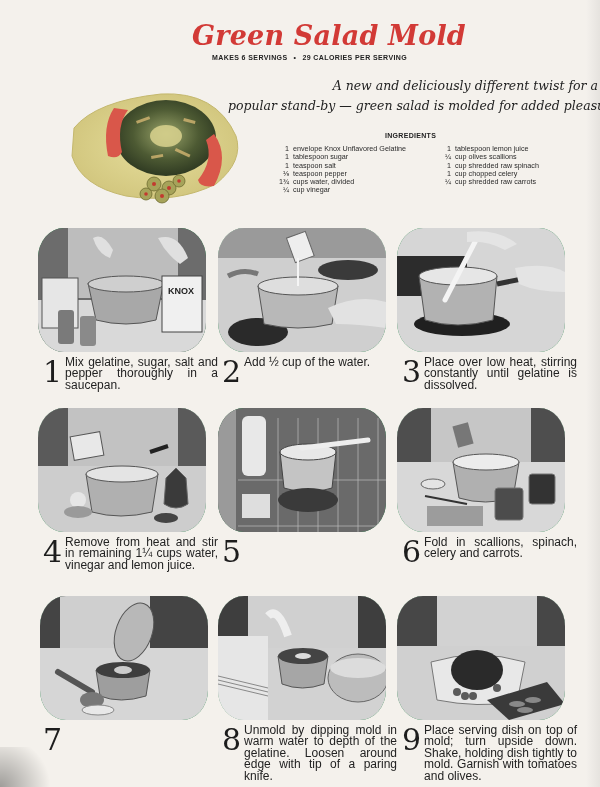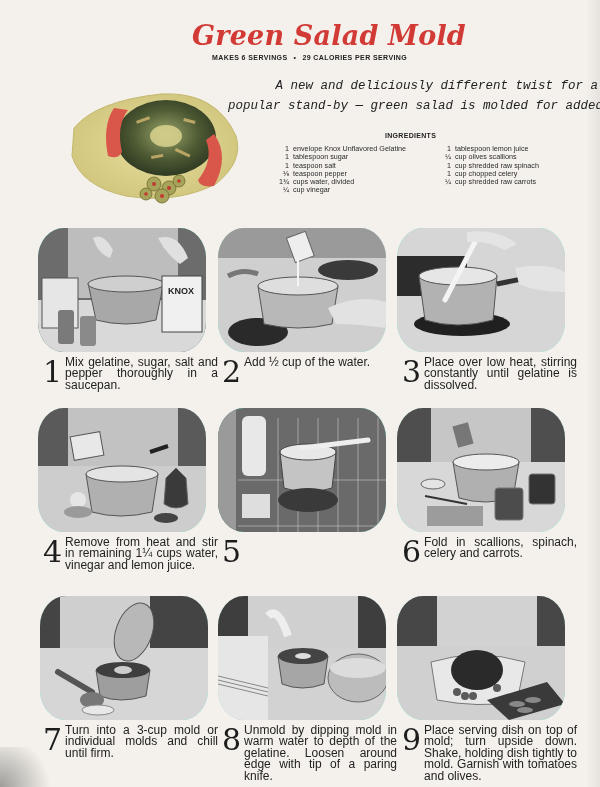--- a/index.html
+++ b/index.html
@@ -25,39 +25,39 @@
   .subtitle {
     position:absolute; left:212px; top:54px;
     font-size:7px; font-weight:bold; letter-spacing:0.4px; color:#222;
   }
   .subtitle .dot { margin:0 6px; }
   .intro {
     position:absolute; left:228px; top:76px; width:370px;
     font-family:"DejaVu Serif", serif; font-style:italic; font-size:12.5px;
     line-height:20px; text-align:right; color:#222;
   }
-  .intro div { white-space:nowrap;font-family:Liberation Mono, monospace; }
+  .intro div { white-space:nowrap; }
   .hero {
     position:absolute; left:66px; top:86px; width:180px; height:120px;
   }
   .ingredients-title {
     position:absolute; left:385px; top:132px;
     font-size:7px; font-weight:bold; letter-spacing:0.3px; color:#222;
   }
   .ing-col { position:absolute; font-size:7.2px; line-height:8.3px; color:#2a2a2a; }
   .ing-col.left { left:267px; top:145px; }
   .ing-col.right { left:435px; top:145px; }
   .ing-row { display:flex; white-space:nowrap; }
   .ing-row .qty { width:16px; text-align:right; margin-right:4px; }
   .ing-row .qty.w { width:22px; }
   .frame {
     position:absolute; width:168px; height:124px;
     border-radius:26px / 30px;
     overflow:hidden;
-    background:#5eead4;
+    background:#15803d;
   }
   .frame svg { display:block; }
   .step {
     position:absolute; display:flex; align-items:flex-start; width:175px;
   }
   .step .num {
     font-family:"DejaVu Serif", serif; font-size:30px; line-height:28px;
     color:#1d1d1d; margin-right:3px; margin-top:2px; font-weight:normal;
   }
   .step .text {
@@ -346,21 +346,20 @@
     <g fill="#888">
         <ellipse cx="120" cy="108" rx="8" ry="3"></ellipse>
         <ellipse cx="136" cy="104" rx="8" ry="3"></ellipse>
         <ellipse cx="128" cy="114" rx="8" ry="3"></ellipse>
       </g>
   </svg>
 </div>
 
 <div class="step" style="left:43px;top:724px;">
   <span class="num">7</span>
-  <span class="text">Turn into a 3-cup mold or individual molds and chill until firm.</span>
 </div>
 <div class="step" style="left:222px;top:724px;">
   <span class="num">8</span>
   <span class="text">Unmold by dipping mold in warm water to depth of the gelatine. Loosen around edge with tip of a paring knife.</span>
 </div>
 <div class="step" style="left:402px;top:724px;">
   <span class="num">9</span>
   <span class="text">Place serving dish on top of mold; turn upside down. Shake, holding dish tightly to mold. Garnish with tomatoes and olives.</span>
 </div>
 

